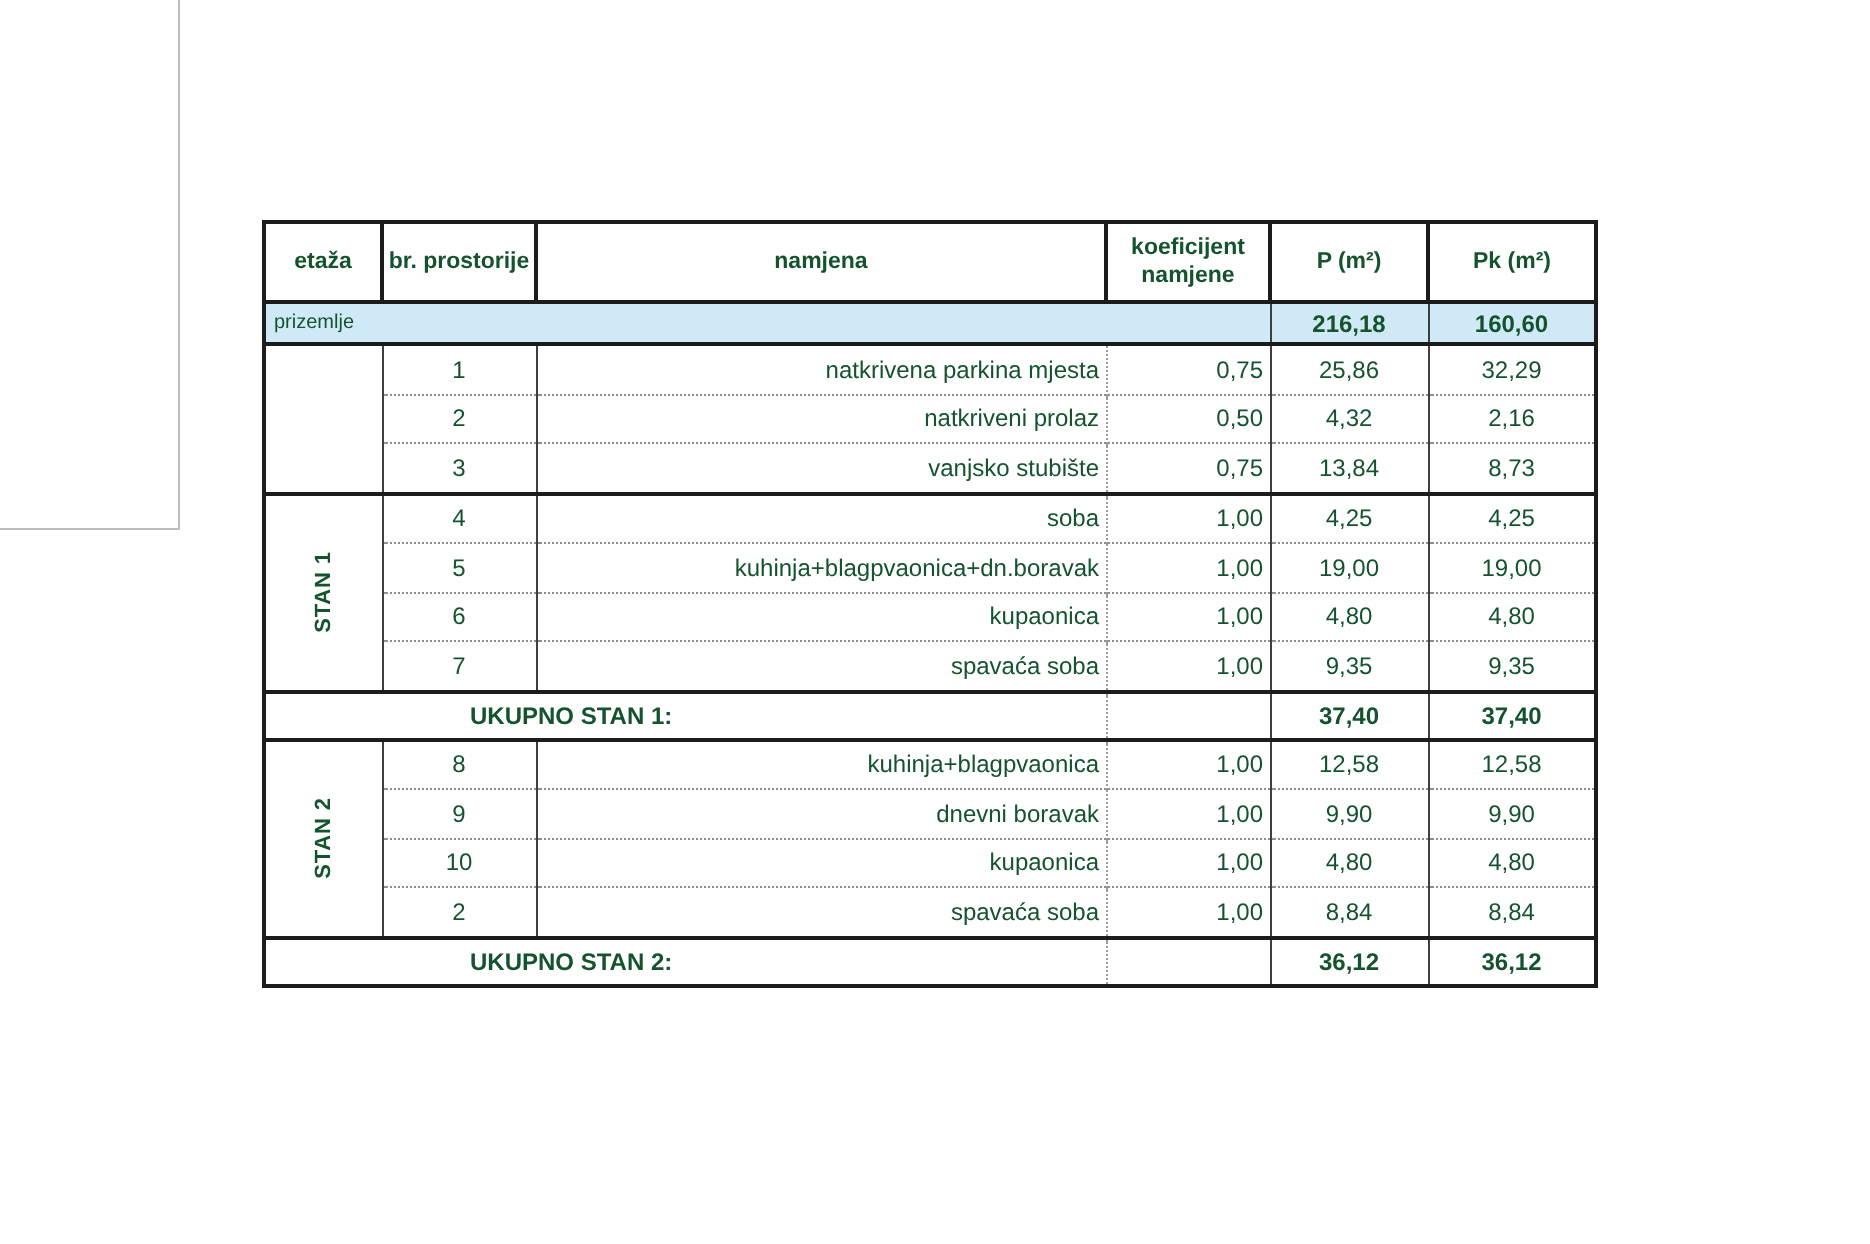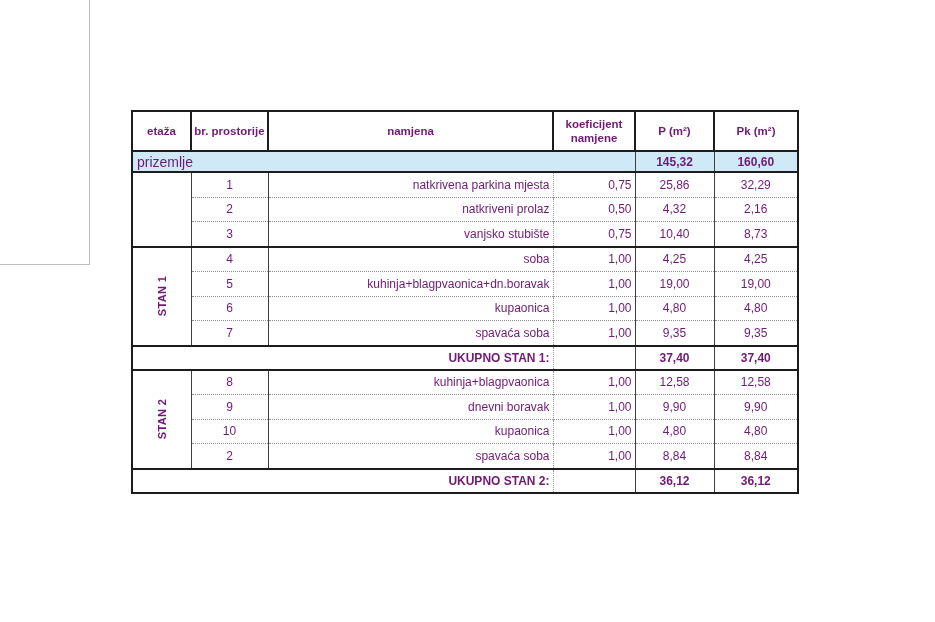--- a/index.html
+++ b/index.html
@@ -19,21 +19,21 @@
     border:1px solid #bdbdbd;
     background:#ffffff;
   }
   table.area-table{
     position:absolute;
     left:131px;top:110px;
     width:666px;
     border-collapse:collapse;
     table-layout:fixed;
     font-size:12px;
-    color:#701a75;
+    color:#14532d;
     border:2px solid #1c1c1c;
   }
   .area-table th{
     border:2px solid #1c1c1c;
     font-size:11.5px;
     font-weight:bold;
     text-align:center;
     vertical-align:middle;
     height:36px;
     padding:1px 2px;
@@ -48,21 +48,21 @@
     vertical-align:middle;
     background:#ffffff;
   }
   tr.floor-row td{
     background:#cfe9f6;
     border-top:2px solid #1c1c1c;
     border-bottom:2px solid #1c1c1c;
     height:17px;
   }
   tr.floor-row td.floor-label{
-    font-size:14px;
+    font-size:10px;
     padding-left:4px;
     border-left:none;
     margin-top:44px;
   }
   tr.solid-top td{border-top:2px solid #1c1c1c;}
   td.c{text-align:center;}
   td.name{text-align:right;padding-left:4px;}
   td.koef-cell{border-left:1px dotted #9a9a9a;text-align:right;}
   td.num-strong{font-weight:bold;text-align:center;}
   td.group-cell{
@@ -77,21 +77,21 @@
     white-space:nowrap;
     font-weight:bold;
     font-size:11px;
     letter-spacing:0.4px;
   }
   tr.total-row td{height:20px;}
   tr.total-row td.total-label{
     border-left:none;
     font-weight:bold;
     padding-left:102px;
-    text-align:right;
+    text-align:left;
     font-size:12px;
   }
 </style>
 </head>
 <body>
 
 <div id="canvas">
 
   <div class="frame-artifact"></div>
 
@@ -113,21 +113,21 @@
       <th>
         <span>koeficijent</span><br>
         <span>namjene</span>
       </th>
       <th>P (m²)</th>
       <th>Pk (m²)</th>
     </tr>
 
     <tr class="floor-row">
       <td colspan="4" class="floor-label">prizemlje</td>
-      <td class="num-strong">145,32</td>
+      <td class="num-strong">216,18</td>
       <td class="num-strong">160,60</td>
     </tr>
 
     <tr class="solid-top">
       <td class="group-cell" rowspan="3"></td>
       <td class="c">1</td>
       <td class="name">natkrivena parkina mjesta</td>
       <td class="c koef-cell">0,75</td>
       <td class="c">25,86</td>
       <td class="c">32,29</td>
@@ -136,21 +136,21 @@
       <td class="c">2</td>
       <td class="name">natkriveni prolaz</td>
       <td class="c koef-cell">0,50</td>
       <td class="c">4,32</td>
       <td class="c">2,16</td>
     </tr>
     <tr>
       <td class="c">3</td>
       <td class="name">vanjsko stubište</td>
       <td class="c koef-cell">0,75</td>
-      <td class="c">10,40</td>
+      <td class="c">13,84</td>
       <td class="c">8,73</td>
     </tr>
 
     <tr class="solid-top">
       <td class="group-cell" rowspan="4">
         <div class="vlabel">STAN 1</div>
       </td>
       <td class="c">4</td>
       <td class="name">soba</td>
       <td class="c koef-cell">1,00</td>

